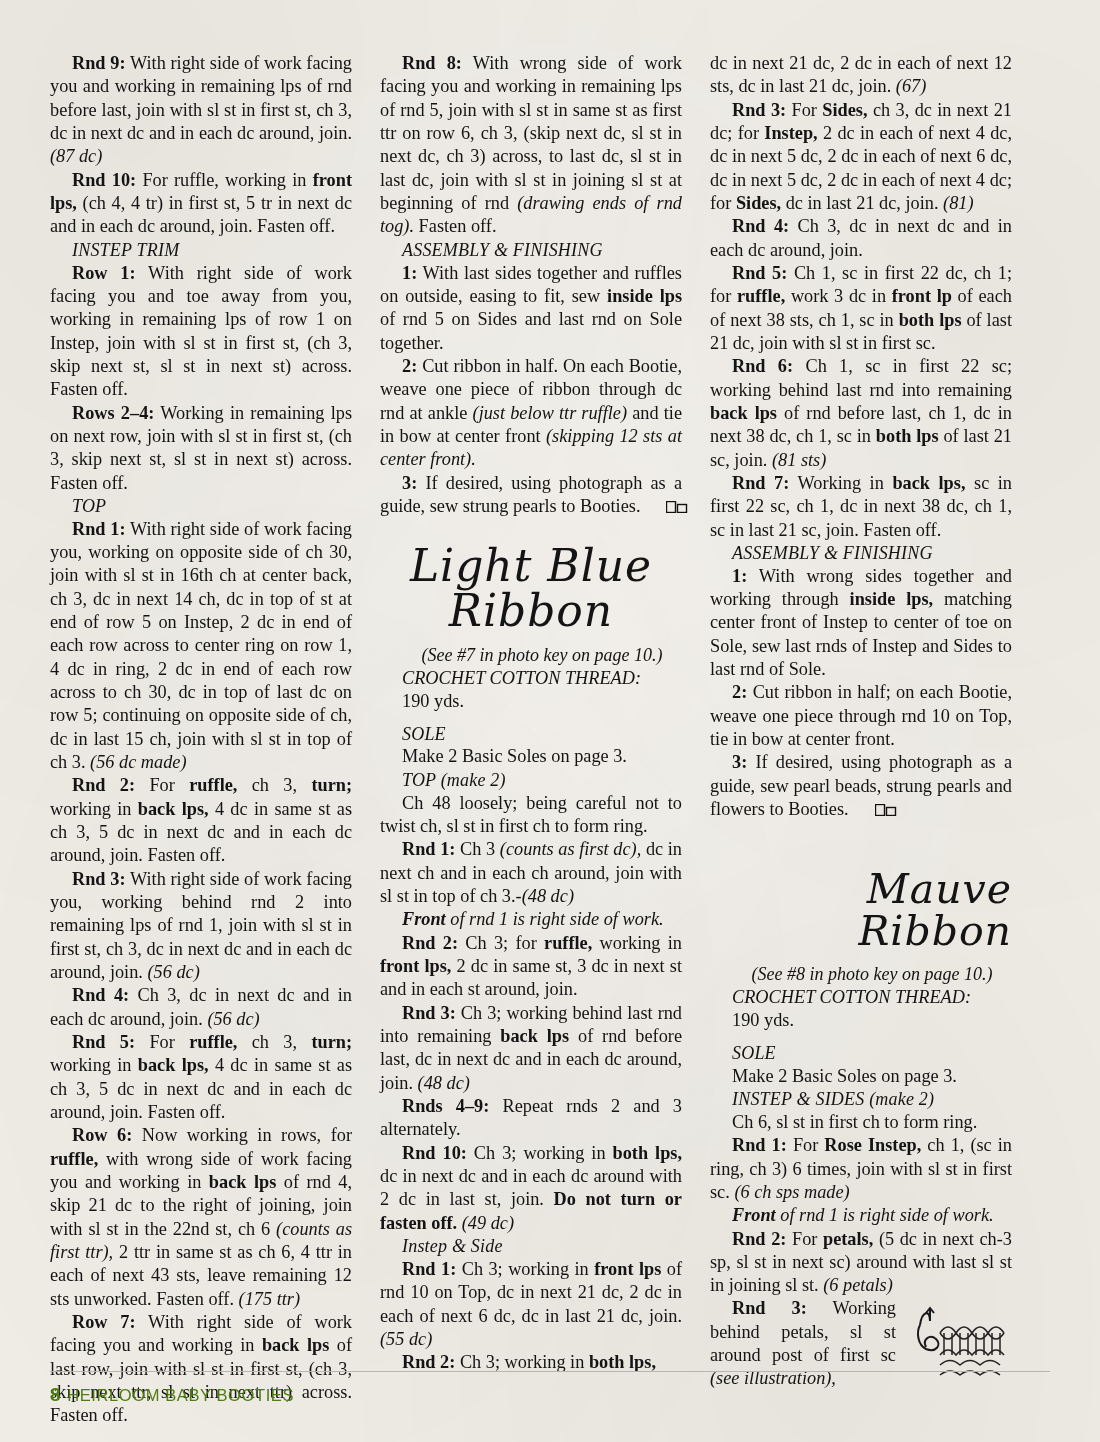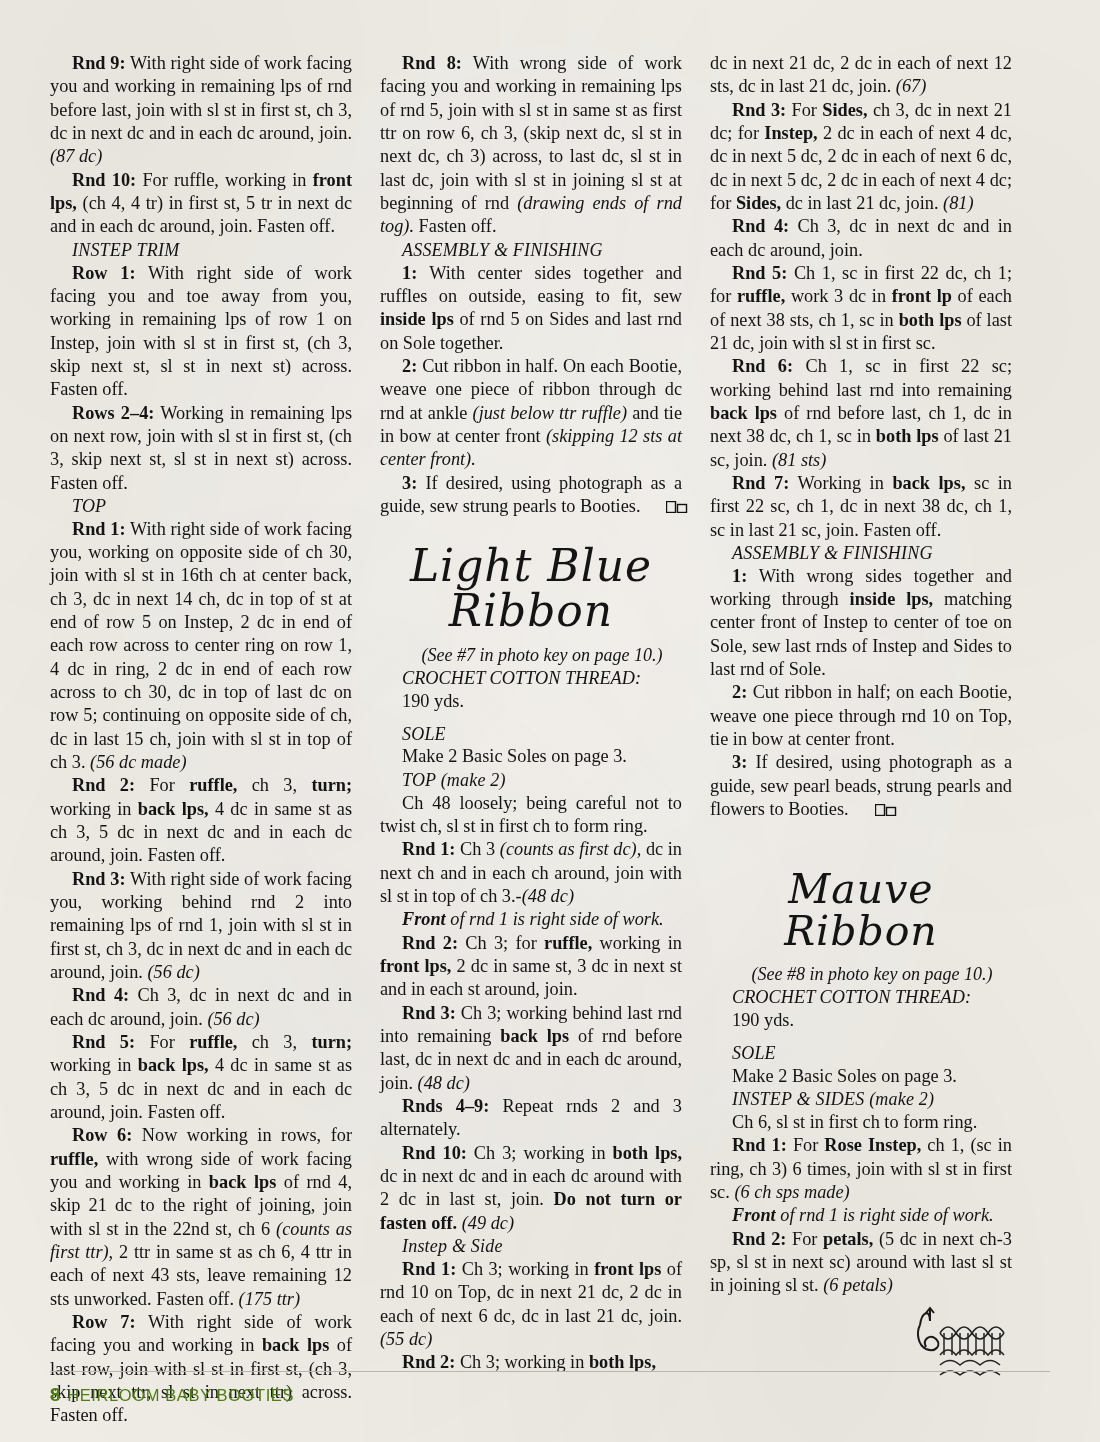--- a/index.html
+++ b/index.html
@@ -158,21 +158,21 @@
       <p><b>Row 6:</b><span> Now working in rows, for </span><b>ruffle,</b><span> with wrong side of work facing you and working in </span><b>back lps</b><span> of rnd 4, skip 21 dc to the right of joining, join with sl st in the 22nd st, ch 6 </span><i>(counts as first ttr),</i><span> 2 ttr in same st as ch 6, 4 ttr in each of next 43 sts, leave remaining 12 sts unworked. Fasten off. </span><i>(175 ttr)</i></p>
 
       <p><b>Row 7:</b><span> With right side of work facing you and working in </span><b>back lps</b><span> of last row, join with sl st in first st, (ch 3, skip next ttr, sl st in next ttr) across. Fasten off.</span></p>
     </div>
 
     <div class="col">
       <p><b>Rnd 8:</b><span> With wrong side of work facing you and working in remaining lps of rnd 5, join with sl st in same st as first ttr on row 6, ch 3, (skip next dc, sl st in next dc, ch 3) across, to last dc, sl st in last dc, join with sl st in joining sl st at beginning of rnd </span><i>(drawing ends of rnd tog).</i><span> Fasten off.</span></p>
 
       <p class="head">ASSEMBLY &amp; FINISHING</p>
 
-      <p><b>1:</b><span> With center sides together and ruffles on outside, easing to fit, sew </span><b>inside lps</b><span> of rnd 5 on Sides and last rnd on Sole together.</span></p>
+      <p><b>1:</b><span> With last sides together and ruffles on outside, easing to fit, sew </span><b>inside lps</b><span> of rnd 5 on Sides and last rnd on Sole together.</span></p>
 
       <p><b>2:</b><span> Cut ribbon in half. On each Bootie, weave one piece of ribbon through dc rnd at ankle </span><i>(just below ttr ruffle)</i><span> and tie in bow at center front </span><i>(skipping 12 sts at center front).</i></p>
 
       <p><b>3:</b><span> If desired, using photograph as a guide, sew strung pearls to Booties.</span><span class="endmark"><svg width="22" height="12" viewBox="0 0 22 12">
               <rect x="0.5" y="0.5" width="9" height="11" fill="none" stroke="#111" stroke-width="1.4"></rect>
               <rect x="11.5" y="3.5" width="9" height="8" fill="none" stroke="#111" stroke-width="1.4"></rect>
             </svg></span></p>
 
       <div class="script-title">
         <span class="l1">Light Blue</span>
@@ -226,21 +226,21 @@
 
       <p><b>1:</b><span> With wrong sides together and working through </span><b>inside lps,</b><span> matching center front of Instep to center of toe on Sole, sew last rnds of Instep and Sides to last rnd of Sole.</span></p>
 
       <p><b>2:</b><span> Cut ribbon in half; on each Bootie, weave one piece through rnd 10 on Top, tie in bow at center front.</span></p>
 
       <p><b>3:</b><span> If desired, using photograph as a guide, sew pearl beads, strung pearls and flowers to Booties.</span><span class="endmark"><svg width="22" height="12" viewBox="0 0 22 12">
               <rect x="0.5" y="0.5" width="9" height="11" fill="none" stroke="#111" stroke-width="1.4"></rect>
               <rect x="11.5" y="3.5" width="9" height="8" fill="none" stroke="#111" stroke-width="1.4"></rect>
             </svg></span></p>
 
-      <div class="script-title one-line" style="margin-top:48px;">
+      <div class="script-title one-line" style="margin-top:48px;text-align:right;">
         <span class="l1">Mauve Ribbon</span>
       </div>
 
       <p class="photokey">(See #8 in photo key on page 10.)</p>
 
       <p class="subhead">CROCHET COTTON THREAD:</p>
       <p>190 yds.</p>
 
       <p class="head tight">SOLE</p>
       <p>Make 2 Basic Soles on page 3.</p>
@@ -265,20 +265,21 @@
             <path d="M44 30 q8 -12 16 0 q8 -12 16 0 q8 -12 16 0 q8 -12 16 0"></path>
             <path d="M44 30 q8 12 16 0 q8 12 16 0 q8 12 16 0 q8 12 16 0"></path>
             <path d="M48 30 l0 22 M56 30 l0 22 M64 30 l0 22 M72 30 l0 22 M80 30 l0 22 M88 30 l0 22 M96 30 l0 22 M104 30 l0 22"></path>
             <path d="M44 52 q8 -10 16 0 q8 -10 16 0 q8 -10 16 0 q8 -10 16 0"></path>
             <path d="M44 62 q10 -9 20 0 q10 -9 20 0 q10 -9 20 0"></path>
             <path d="M44 72 q10 -8 20 0 q10 -8 20 0 q10 -8 20 0"></path>
           </g>
         </svg>
       </div>
 
+      <p><b>Rnd 3:</b><span> Working behind petals, sl st around post of first sc </span><i>(see illustration),</i></p>
     </div>
   </div>
 </div>
 
 <div class="footer-rule"></div>
 <div class="footer">
   <span class="pg">8</span><span>HEIRLOOM BABY BOOTIES</span>
 </div>
 
 </body></html>

